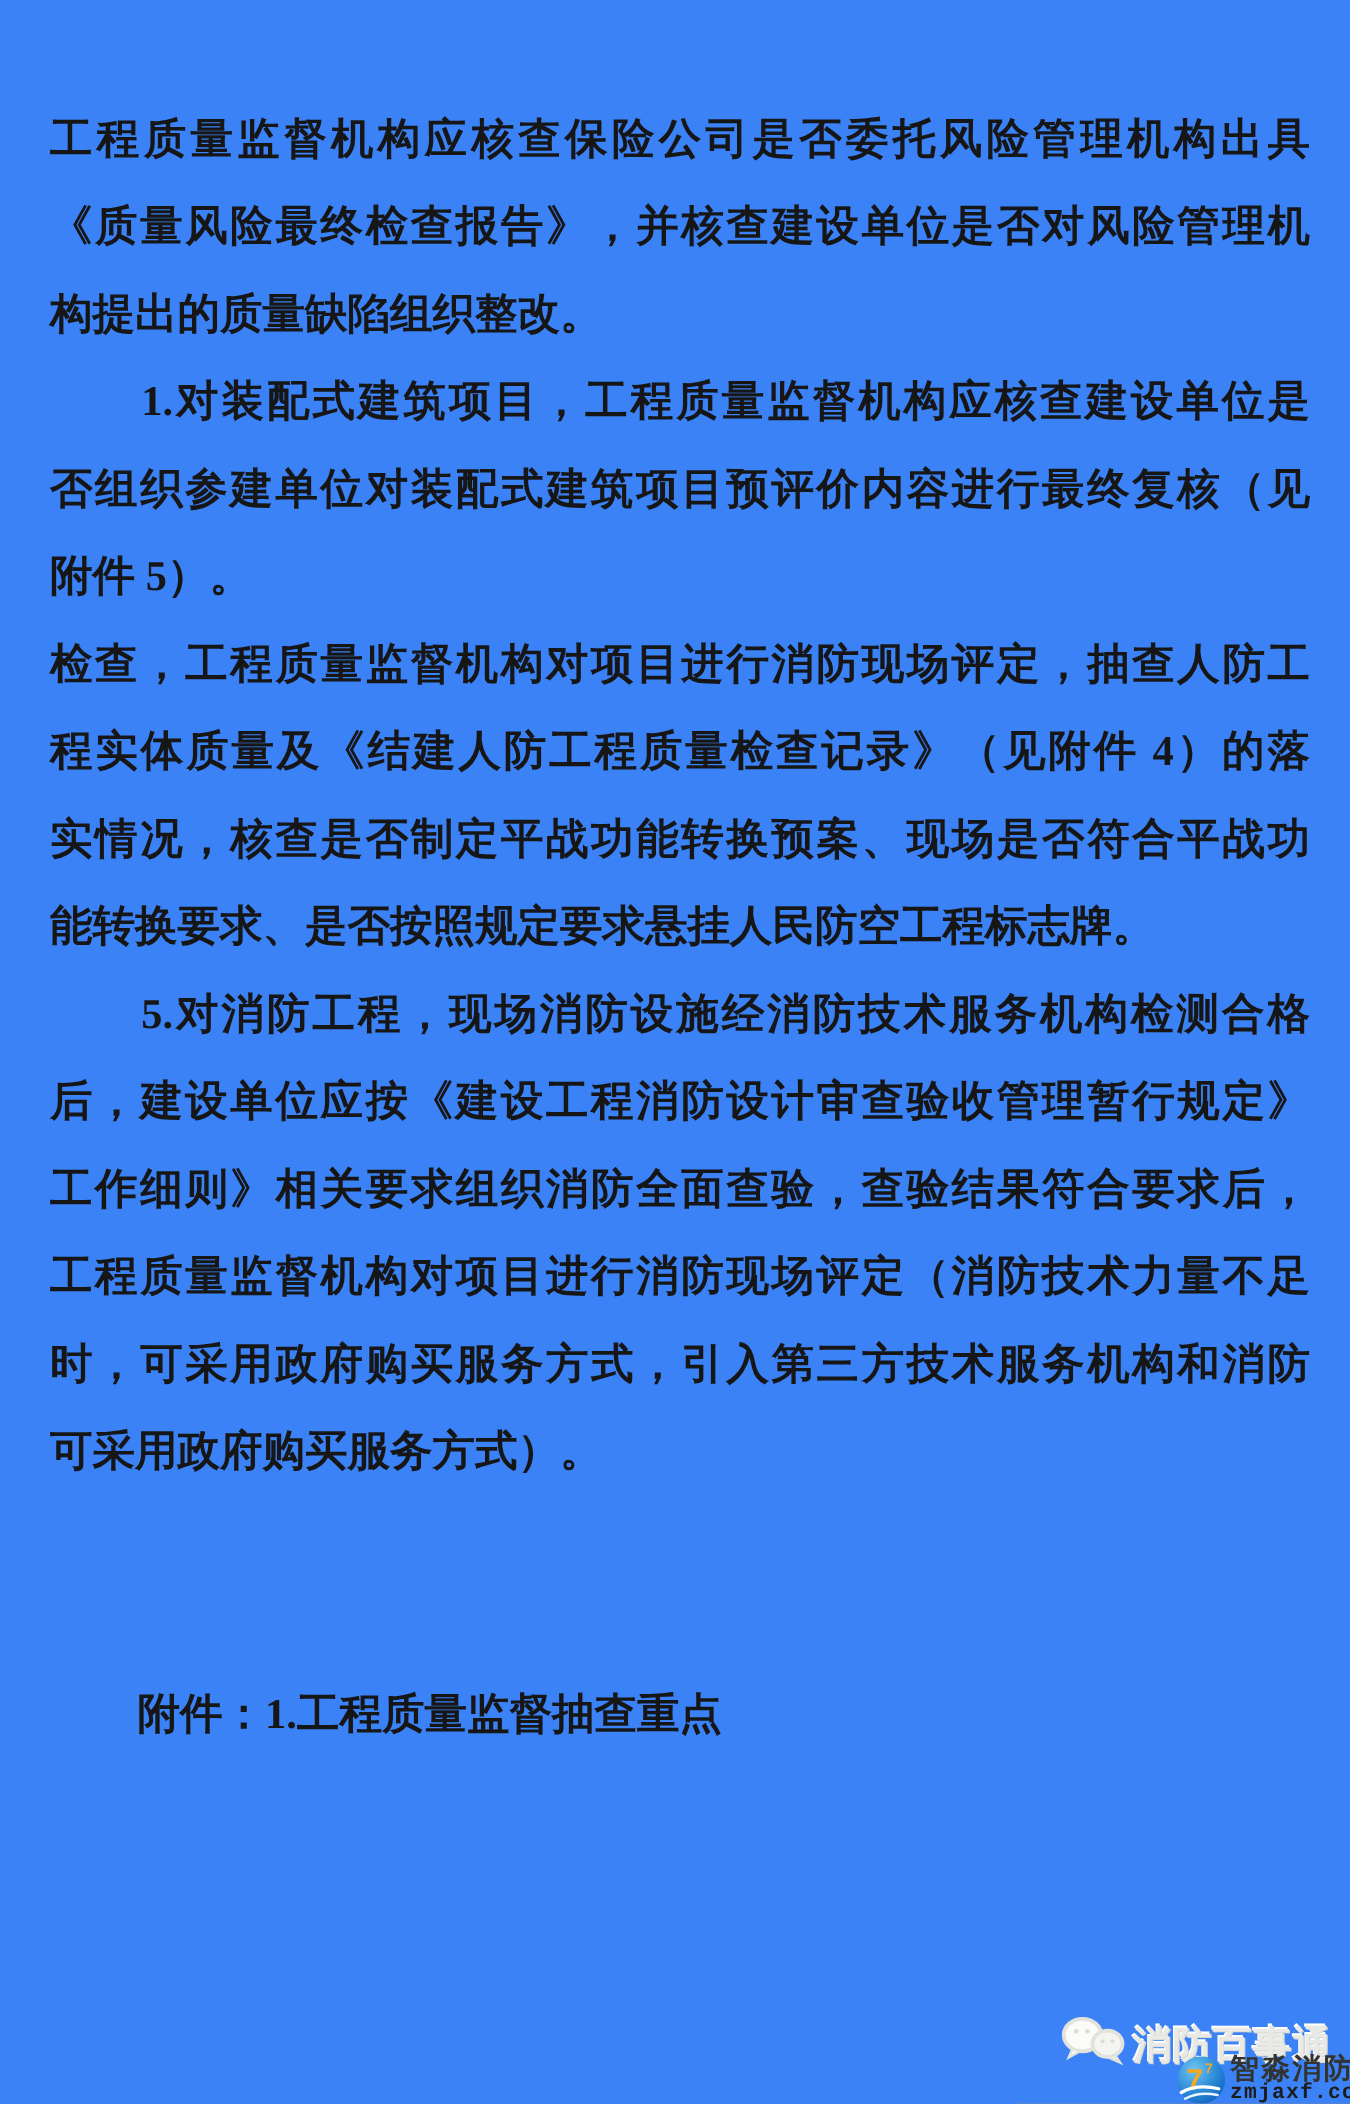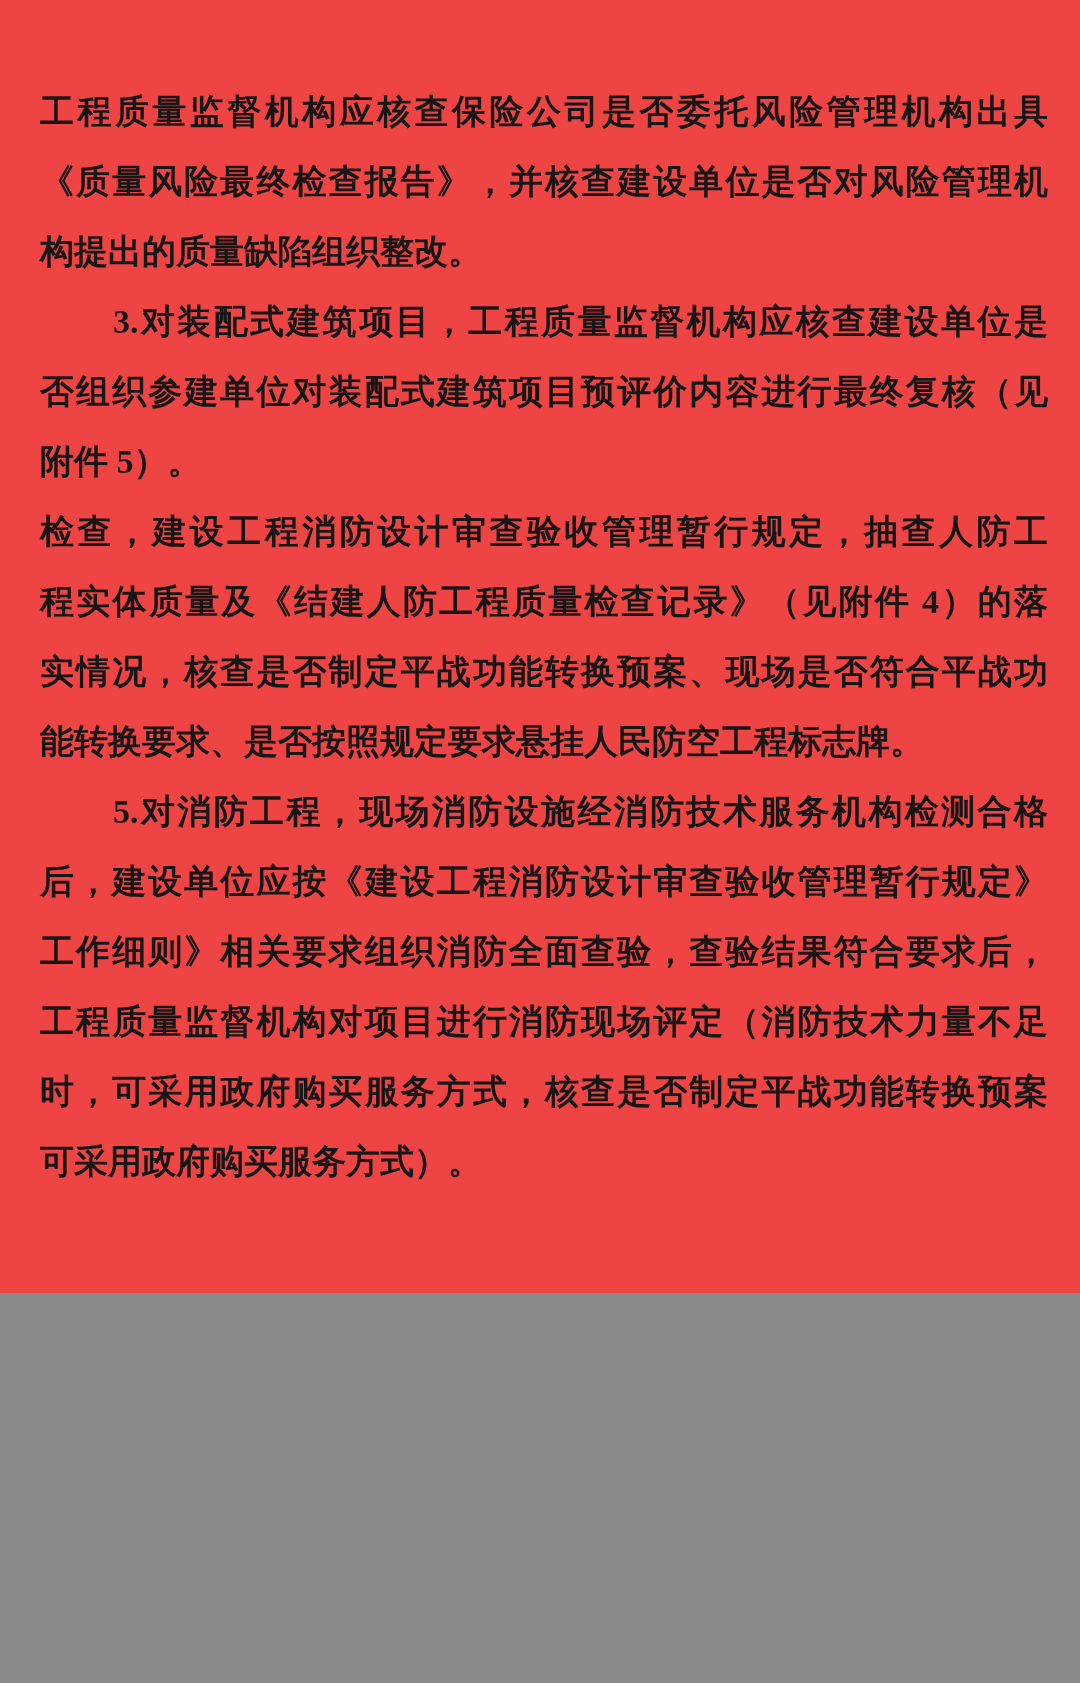--- a/index.html
+++ b/index.html
@@ -1,22 +1,22 @@
 <!DOCTYPE html>
 <html><head>
 <meta charset="utf-8">
 <style>
   html, body { margin: 0; padding: 0; }
   body { background: #8a8a8a; }
   .page {
     position: relative;
     width: 1080px;
-    height: 1293px;
+    height: 1683px;
     margin: 0 auto;
-    background: #ef4444;
+    background: #3b82f6;
     overflow: hidden;
     font-family: "Liberation Serif", "DejaVu Serif", serif;
     color: #161616;
   }
   .doc-body {
     position: absolute;
     top: 77px;
     left: 0;
     width: 1080px;
     padding: 0 32px 0 40px;
@@ -96,32 +96,32 @@
 </style>
 </head>
 <body>
 
 <div class="page">
 
   <div class="doc-body">
     <div class="ln fill">工程质量监督机构应核查保险公司是否委托风险管理机构出具</div>
     <div class="ln fill">《质量风险最终检查报告》，并核查建设单位是否对风险管理机</div>
     <div class="ln">构提出的质量缺陷组织整改。</div>
-    <div class="ln fill ind">3.对装配式建筑项目，工程质量监督机构应核查建设单位是</div>
+    <div class="ln fill ind">1.对装配式建筑项目，工程质量监督机构应核查建设单位是</div>
     <div class="ln fill">否组织参建单位对装配式建筑项目预评价内容进行最终复核（见</div>
     <div class="ln">附件 5）。</div>
-    <div class="ln fill">检查，建设工程消防设计审查验收管理暂行规定，抽查人防工</div>
+    <div class="ln fill">检查，工程质量监督机构对项目进行消防现场评定，抽查人防工</div>
     <div class="ln fill">程实体质量及《结建人防工程质量检查记录》（见附件 4）的落</div>
     <div class="ln fill">实情况，核查是否制定平战功能转换预案、现场是否符合平战功</div>
     <div class="ln">能转换要求、是否按照规定要求悬挂人民防空工程标志牌。</div>
     <div class="ln fill ind">5.对消防工程，现场消防设施经消防技术服务机构检测合格</div>
     <div class="ln fill">后，建设单位应按《建设工程消防设计审查验收管理暂行规定》</div>
     <div class="ln fill">工作细则》相关要求组织消防全面查验，查验结果符合要求后，</div>
     <div class="ln fill">工程质量监督机构对项目进行消防现场评定（消防技术力量不足</div>
-    <div class="ln fill">时，可采用政府购买服务方式，核查是否制定平战功能转换预案</div>
+    <div class="ln fill">时，可采用政府购买服务方式，引入第三方技术服务机构和消防</div>
     <div class="ln">可采用政府购买服务方式）。</div>
     <div class="ln attach-1">附件：1.工程质量监督抽查重点</div>
   </div>
 
   <div class="watermark">
     <span class="wm-icon">
       <svg width="54" height="40" viewBox="0 0 54 40">
         <ellipse cx="18" cy="16" rx="15" ry="13" fill="#fbfbfa" stroke="#e3e3de" stroke-width="3"></ellipse>
         <path d="M10 27 L7 34 L16 29 Z" fill="#fbfbfa" stroke="#e3e3de" stroke-width="2"></path>
         <circle cx="13" cy="13" r="1.8" fill="#dcdcd6"></circle>

